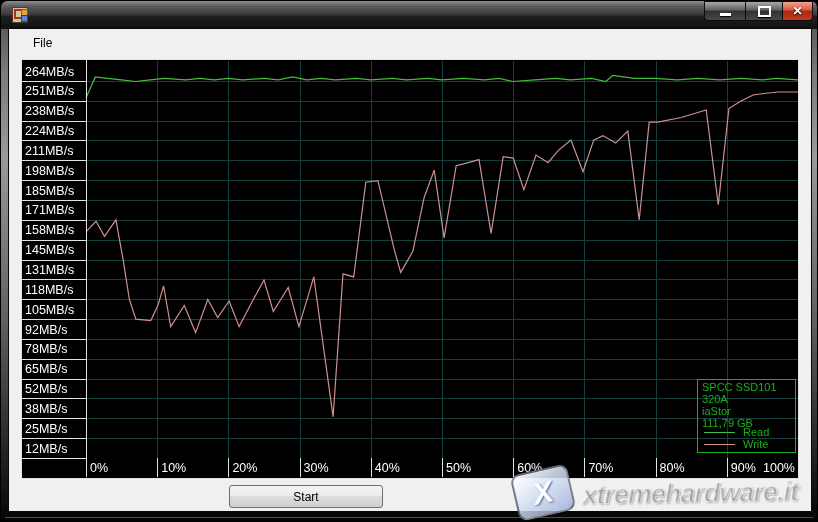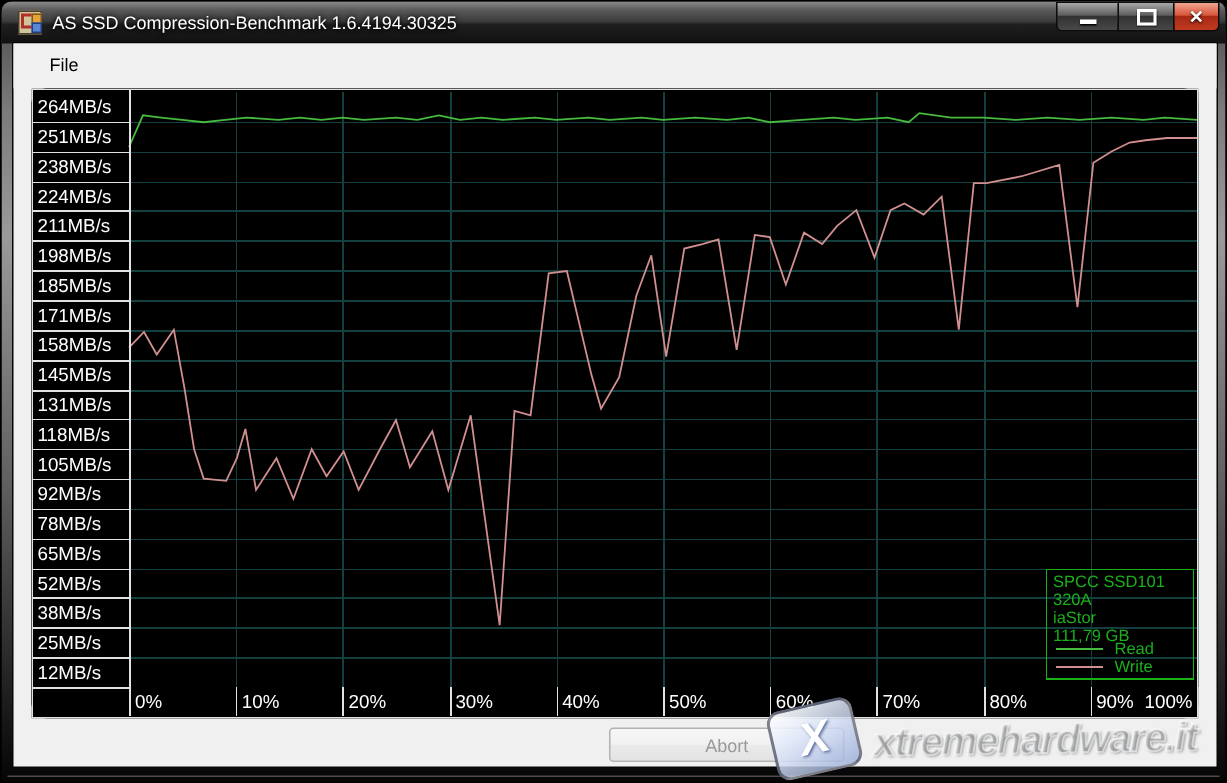--- a/index.html
+++ b/index.html
@@ -63,21 +63,20 @@
 <body>
 
 <div class="window">
 
   <div class="titlebar">
     <div class="app-icon">
       <div class="sq sq-red"></div>
       <div class="sq sq-orange"></div>
       <div class="sq sq-blue"></div>
     </div>
-    <div class="window-title">AS SSD Compression-Benchmark 1.6.4194.30325</div>
     <div class="winbtns">
       <div class="winbtn min">
           <div class="glyph-min"></div>
         </div>
       <div class="winbtn max">
           <div class="glyph-max"></div>
         </div>
       <div class="winbtn close">
           <div class="glyph-close">✕</div>
         </div>
@@ -202,21 +201,21 @@
             <text x="681" y="356" text-anchor="start" font-size="11" fill="#1ab01a" font-family="&quot;Liberation Sans&quot;,sans-serif">iaStor</text>
             <text x="681" y="368" text-anchor="start" font-size="11" fill="#1ab01a" font-family="&quot;Liberation Sans&quot;,sans-serif">111,79 GB</text>
             <line x1="683" y1="373.5" x2="714" y2="373.5" stroke="#46bb3e" stroke-width="1" shape-rendering="crispEdges"></line>
             <text x="722" y="377" text-anchor="start" font-size="11" fill="#1ab01a" font-family="&quot;Liberation Sans&quot;,sans-serif">Read</text>
             <line x1="683" y1="385.5" x2="714" y2="385.5" stroke="#d18f8f" stroke-width="1" shape-rendering="crispEdges"></line>
             <text x="722" y="389" text-anchor="start" font-size="11" fill="#1ab01a" font-family="&quot;Liberation Sans&quot;,sans-serif">Write</text>
           </g>
         </svg>
     </div>
 
-    <button class="btn btn-abort" disabled="">Abort</button>
+    <button class="btn btn-start">Start</button>
   </div>
 
   <div class="bottom-frame-line"></div>
 
   <div class="watermark">
     <div class="wm-logo">
       <span class="wm-x">X</span>
     </div>
     <div class="wm-text">xtremehardware.it</div>
   </div>

